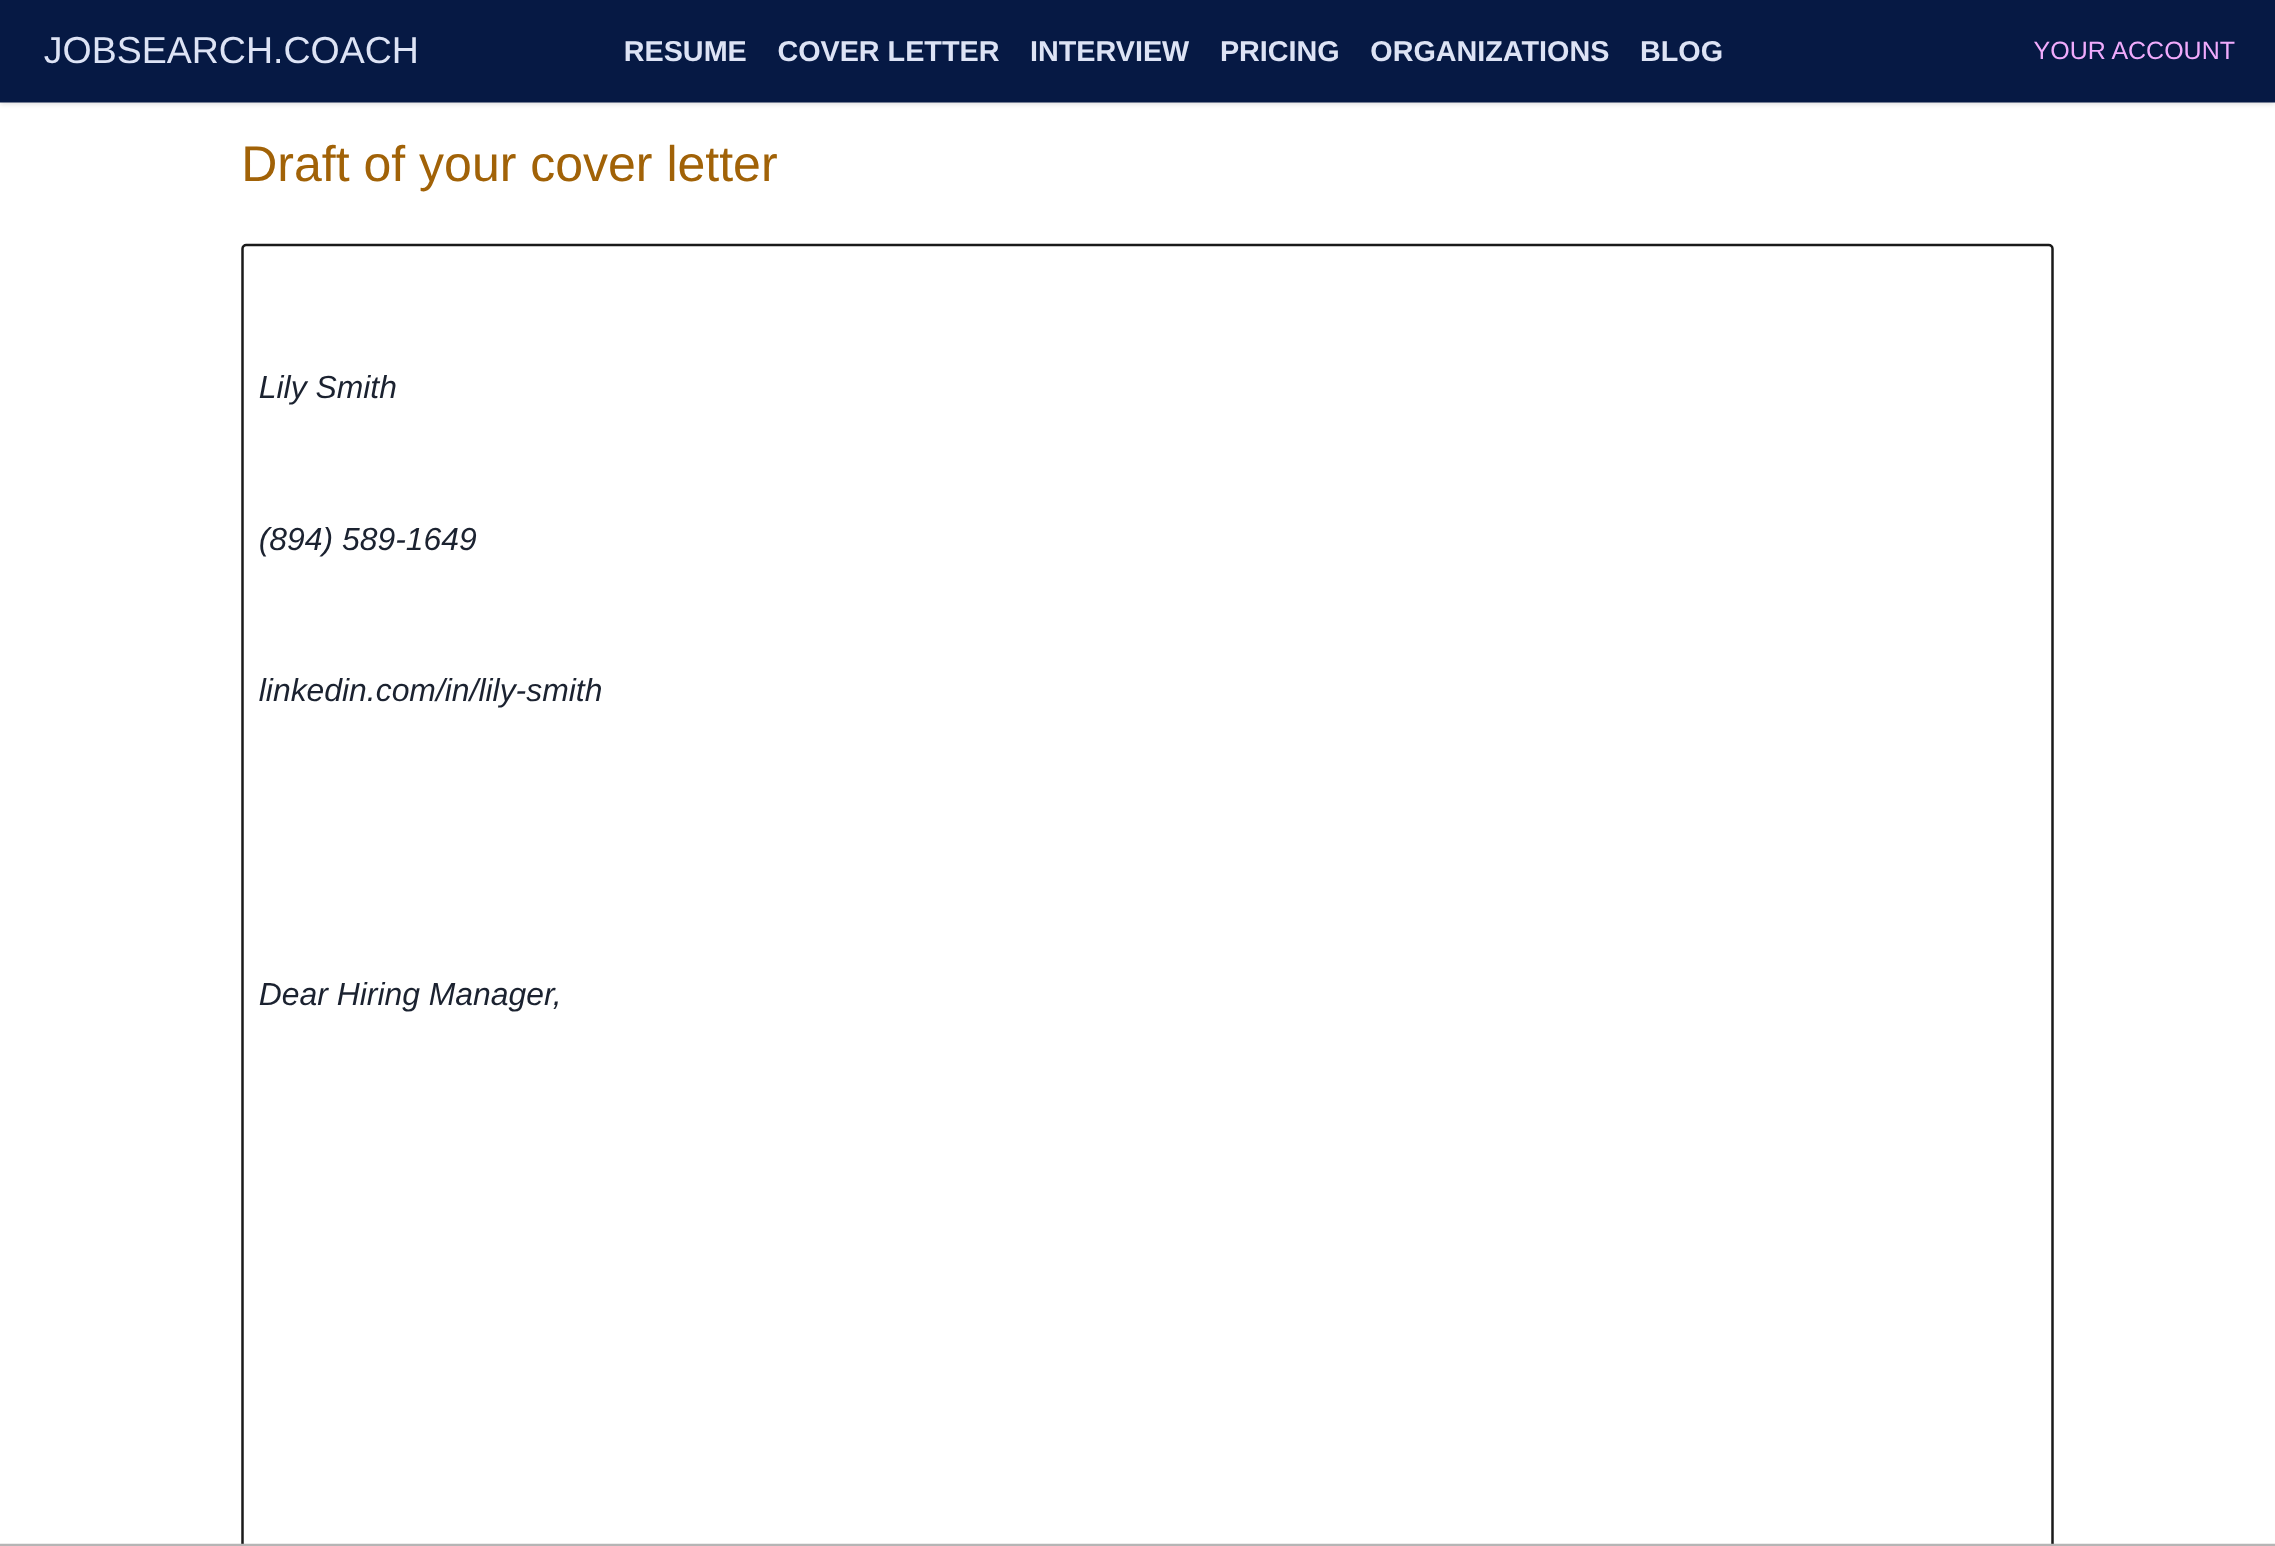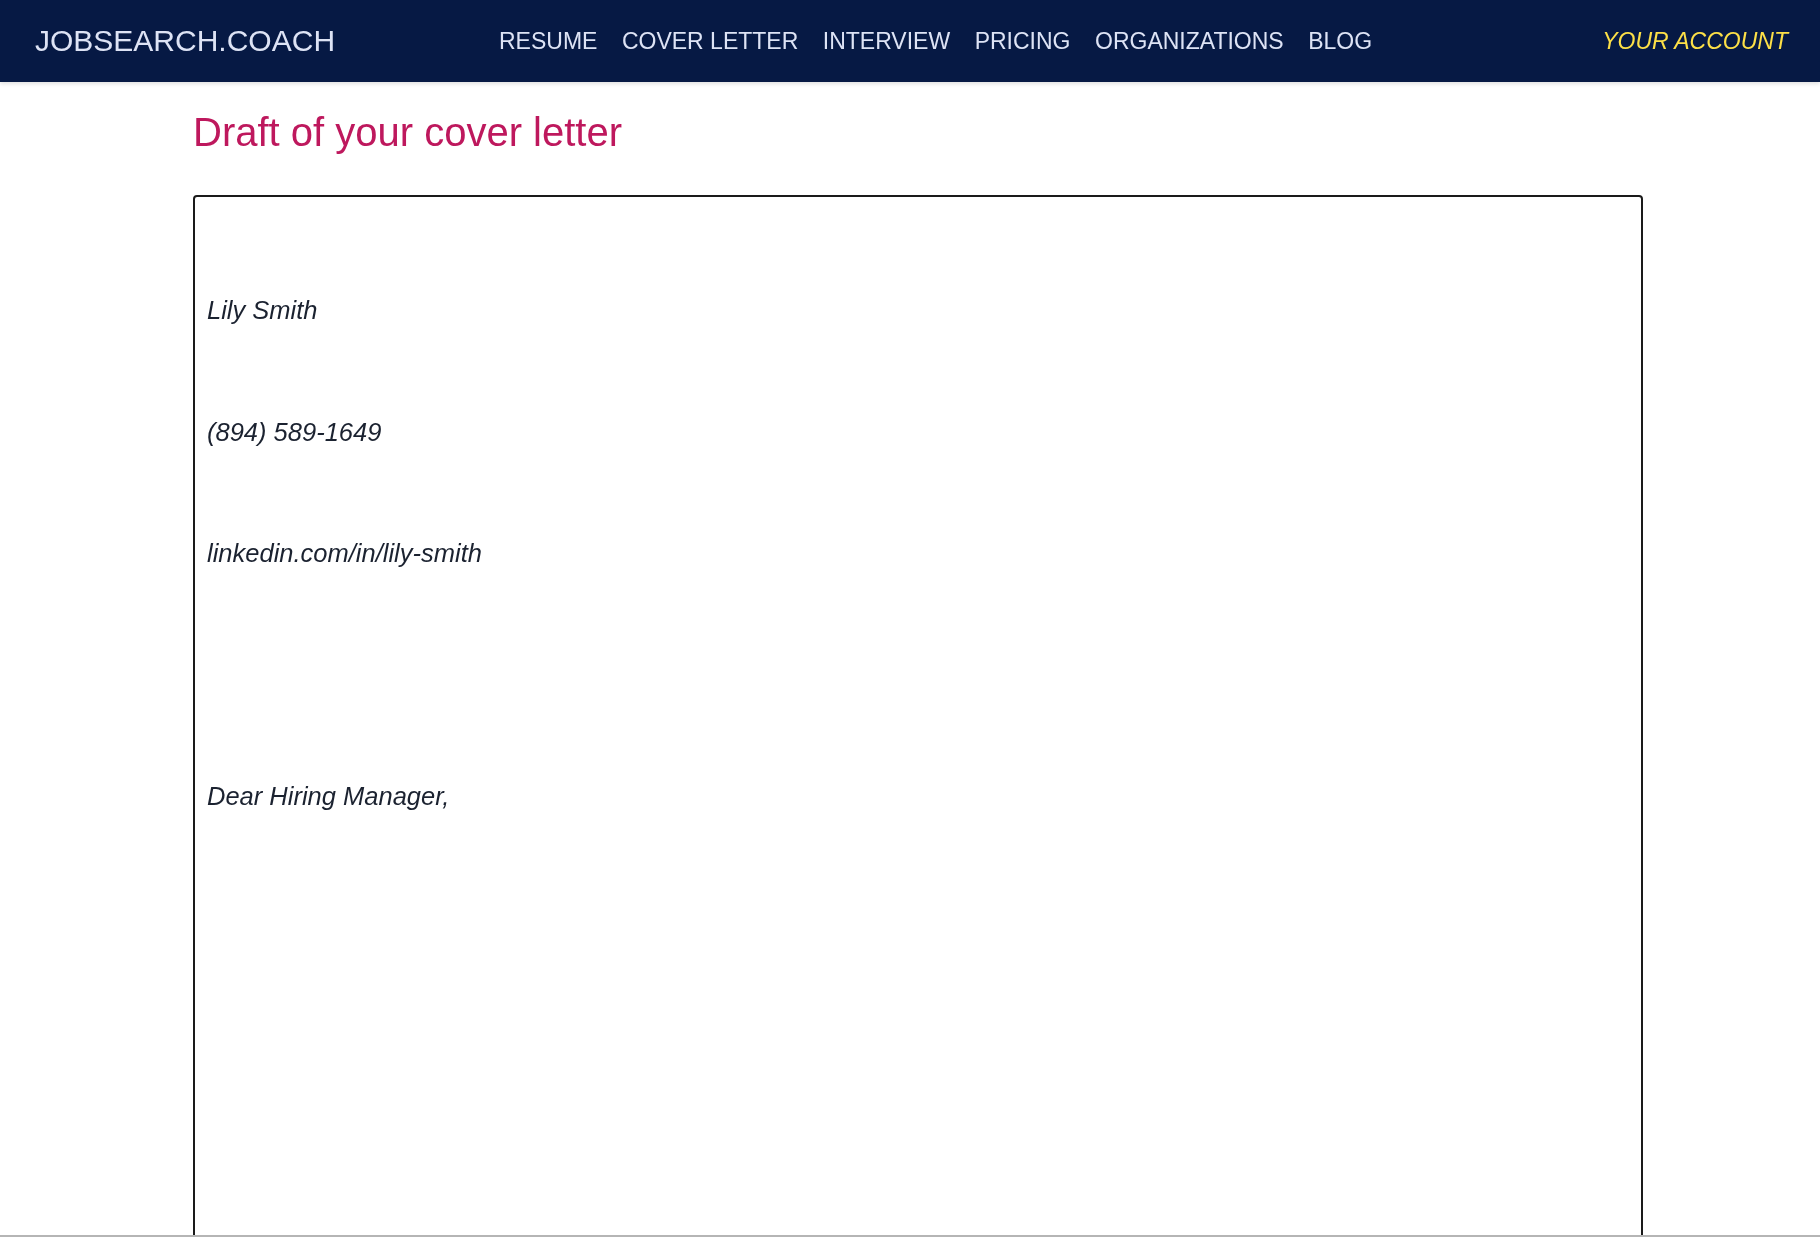--- a/index.html
+++ b/index.html
@@ -30,49 +30,49 @@
       text-decoration: none;
       white-space: nowrap;
     }
     .nav-links {
       position: absolute;
       left: 499px;
       top: 27px;
       display: flex;
       gap: 0;
       white-space: nowrap;
+      font-weight: bold;
     }
     .nav-link {
       font-size: 23px;
       line-height: 28px;
       color: #dde3f5;
       text-decoration: none;
       margin-right: 24.5px;
       cursor: pointer;
     }
     .account-link {
       position: absolute;
       right: 32px;
       top: 27px;
-      font-size: 23px;
+      font-size: 20px;
       line-height: 28px;
-      color: #fde047;
+      color: #f0abfc;
       text-decoration: none;
       white-space: nowrap;
       cursor: pointer;
-      font-style: italic;
     }
     .page-title {
       position: absolute;
       left: 193px;
       top: 108px;
       font-size: 40px;
       line-height: 48px;
       font-weight: normal;
-      color: #be185d;
+      color: #a16207;
       white-space: nowrap;
     }
     .letter-box {
       position: absolute;
       left: 193px;
       top: 195px;
       width: 1450px;
       height: 1100px;
       border: 2.5px solid #1a1a1a;
       border-radius: 4px;

